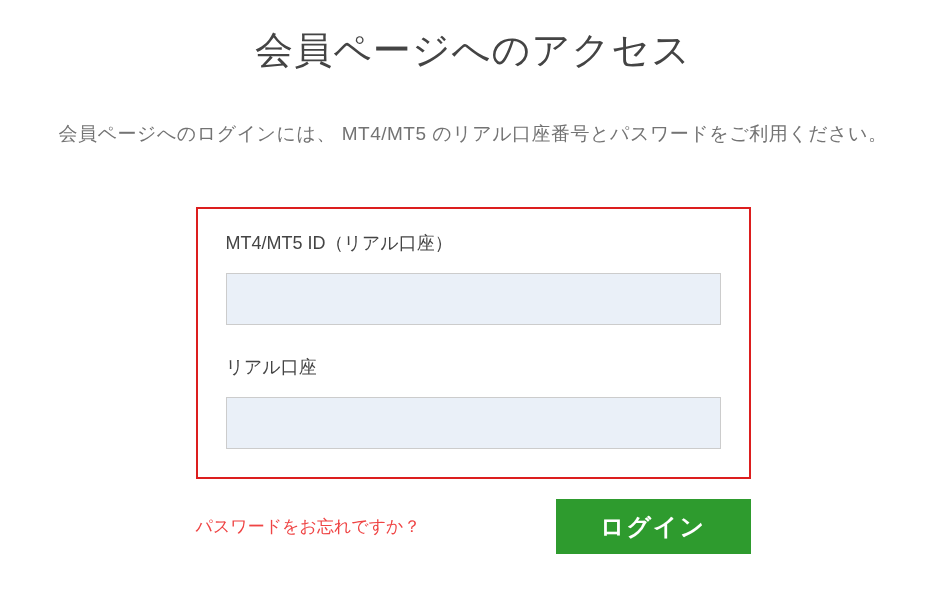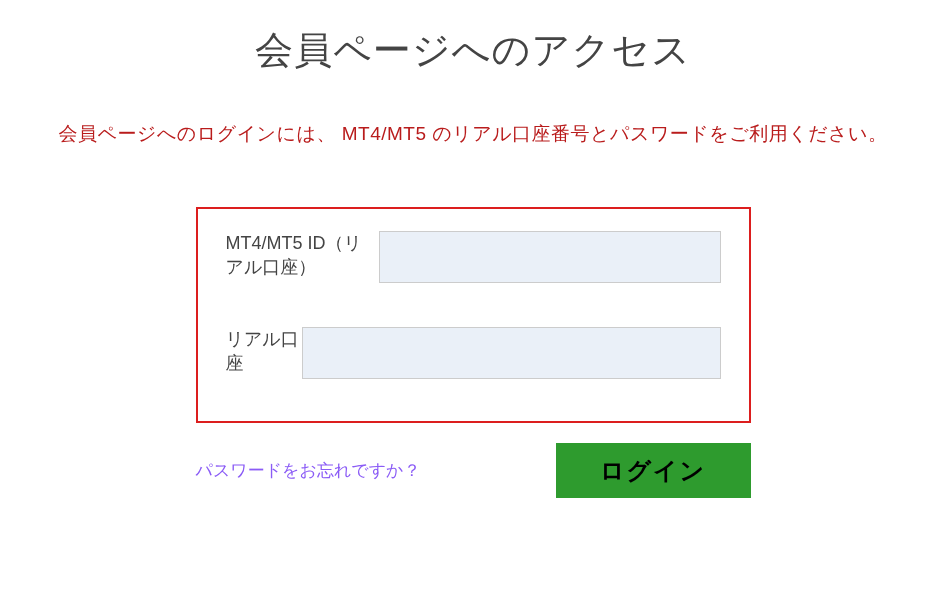--- a/index.html
+++ b/index.html
@@ -23,35 +23,35 @@
     .page-title {
       font-size: 38px;
       font-weight: normal;
       color: #444444;
       text-align: center;
       margin-bottom: 45px;
       letter-spacing: 1px;
     }
     .instruction {
       font-size: 19px;
-      color: #b91c1c;
+      color: #737373;
       text-align: center;
       margin-bottom: 60px;
       letter-spacing: 0.5px;
     }
     .form-box {
       width: 555px;
       border: 2px solid #dc1e1e;
       padding: 22px 28px 28px 28px;
       display: flex;
       flex-direction: column;
     }
     .field-group {
       display: flex;
-      flex-direction: row;
+      flex-direction: column;
       margin-bottom: 30px;
     }
     .field-group:last-child {
       margin-bottom: 0;
     }
     .field-label {
       font-size: 18px;
       color: #444444;
       margin-bottom: 18px;
       font-weight: normal;
@@ -67,30 +67,30 @@
     .field-input::-webkit-input-placeholder { color: transparent; }
     .footer-row {
       width: 555px;
       display: flex;
       justify-content: space-between;
       align-items: center;
       margin-top: 20px;
     }
     .forgot-link {
       font-size: 17px;
-      color: #8b5cf6;
+      color: #ef4444;
       text-decoration: none;
       cursor: pointer;
     }
     .login-button {
       width: 195px;
       height: 55px;
       background: #2e9b2e;
       border: none;
-      color: #000000;
+      color: #ffffff;
       font-size: 24px;
       font-weight: bold;
       cursor: pointer;
       letter-spacing: 2px;
     }
   </style>
 </head>
 <body>
 
 <div class="container">

